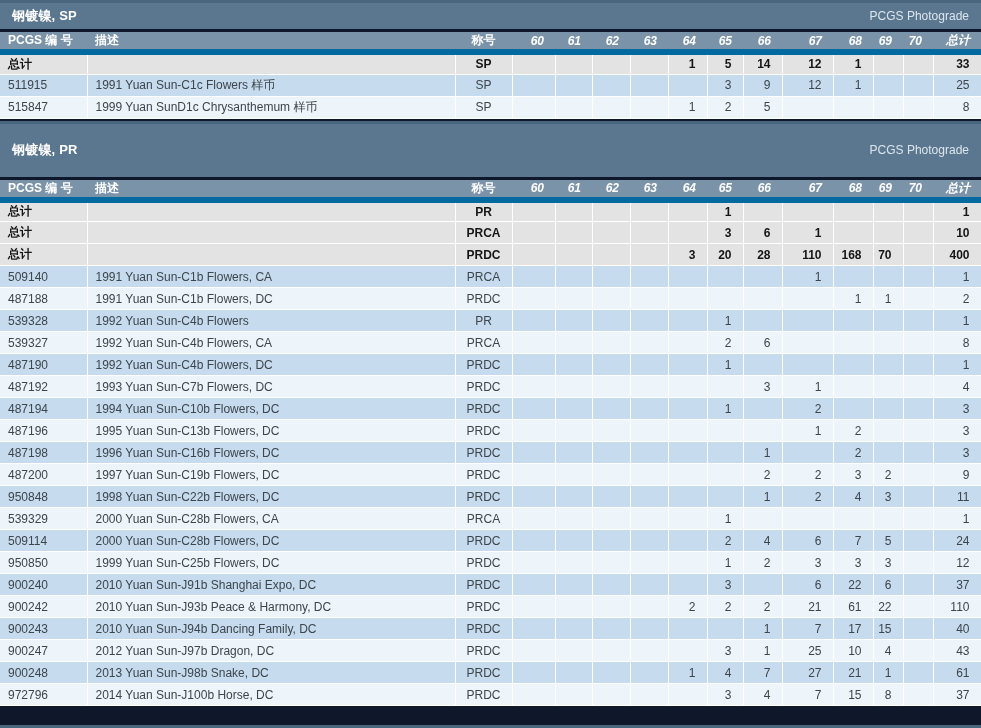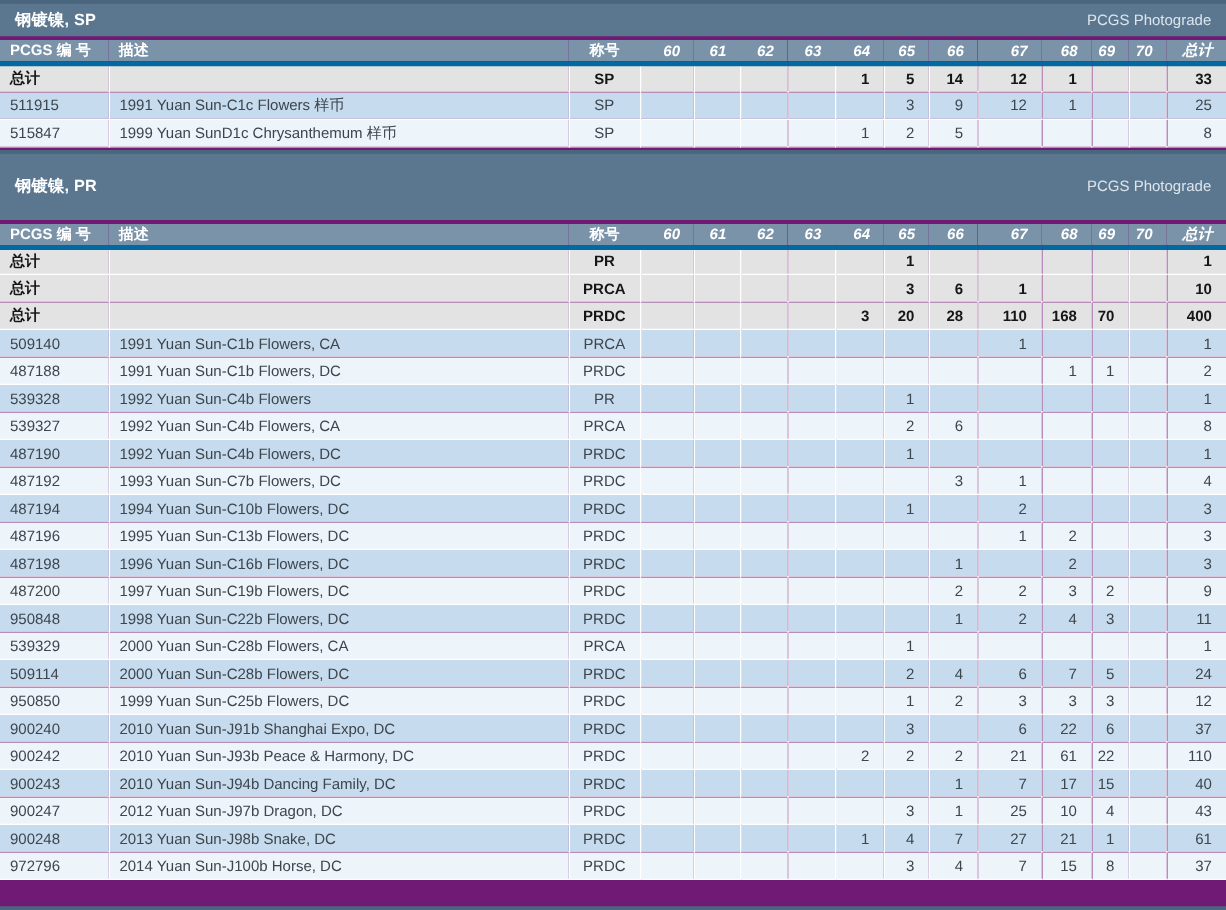--- a/index.html
+++ b/index.html
@@ -1,32 +1,32 @@
 <!DOCTYPE html>
 <html><head>
 <meta charset="utf-8">
 <style>
   * { box-sizing: border-box; }
   html, body { margin: 0; padding: 0; background: #fff; }
   body { font-family: "Liberation Sans", "DejaVu Sans", sans-serif; }
-  .page { position: relative; width: 981px; height: 728px; background: #701a75; overflow: hidden; }
+  .page { position: relative; width: 981px; height: 728px; background: #0f172a; overflow: hidden; }
 
   .section-bar {
     display: flex; justify-content: space-between; align-items: center;
     background: #5b778f; border-top: 3px solid #4a657e; padding: 0 12px;
   }
   .bar1 { height: 29px; margin-bottom: 3px; }
   .bar2 { height: 56px; margin-top: 2px; margin-bottom: 3px; }
   .bar-title { color: #ffffff; font-weight: bold; font-size: 13px; letter-spacing: .2px; }
   .photograde { color: #dce5ed; font-size: 12px; text-decoration: none; cursor: pointer; }
 
   table.pop { border-collapse: collapse; table-layout: fixed; width: 981px; }
   table.pop th {
     background: #7a93a8; color: #fff; font-size: 12px; font-weight: bold;
-    height: 14px; border-bottom: 4px solid #0369a1; padding: 0; white-space: nowrap; overflow: hidden;
+    height: 14px; border-bottom: 6px solid #0369a1; padding: 0; white-space: nowrap; overflow: hidden;
   }
   table.pop td {
     height: 22px; border-bottom: 1px solid #fff; border-right: 1px solid #fff;
     font-size: 12px; color: #3d454d; padding: 0; white-space: nowrap; overflow: hidden;
   }
   .th-left { text-align: left; padding-left: 8px !important; }
   .th-center { text-align: center; }
   .th-right { text-align: right; padding-right: 11px !important; font-style: italic; }
   .c-num { padding-left: 8px !important; text-align: left; }
   .c-desc { padding-left: 8px !important; text-align: left; }

